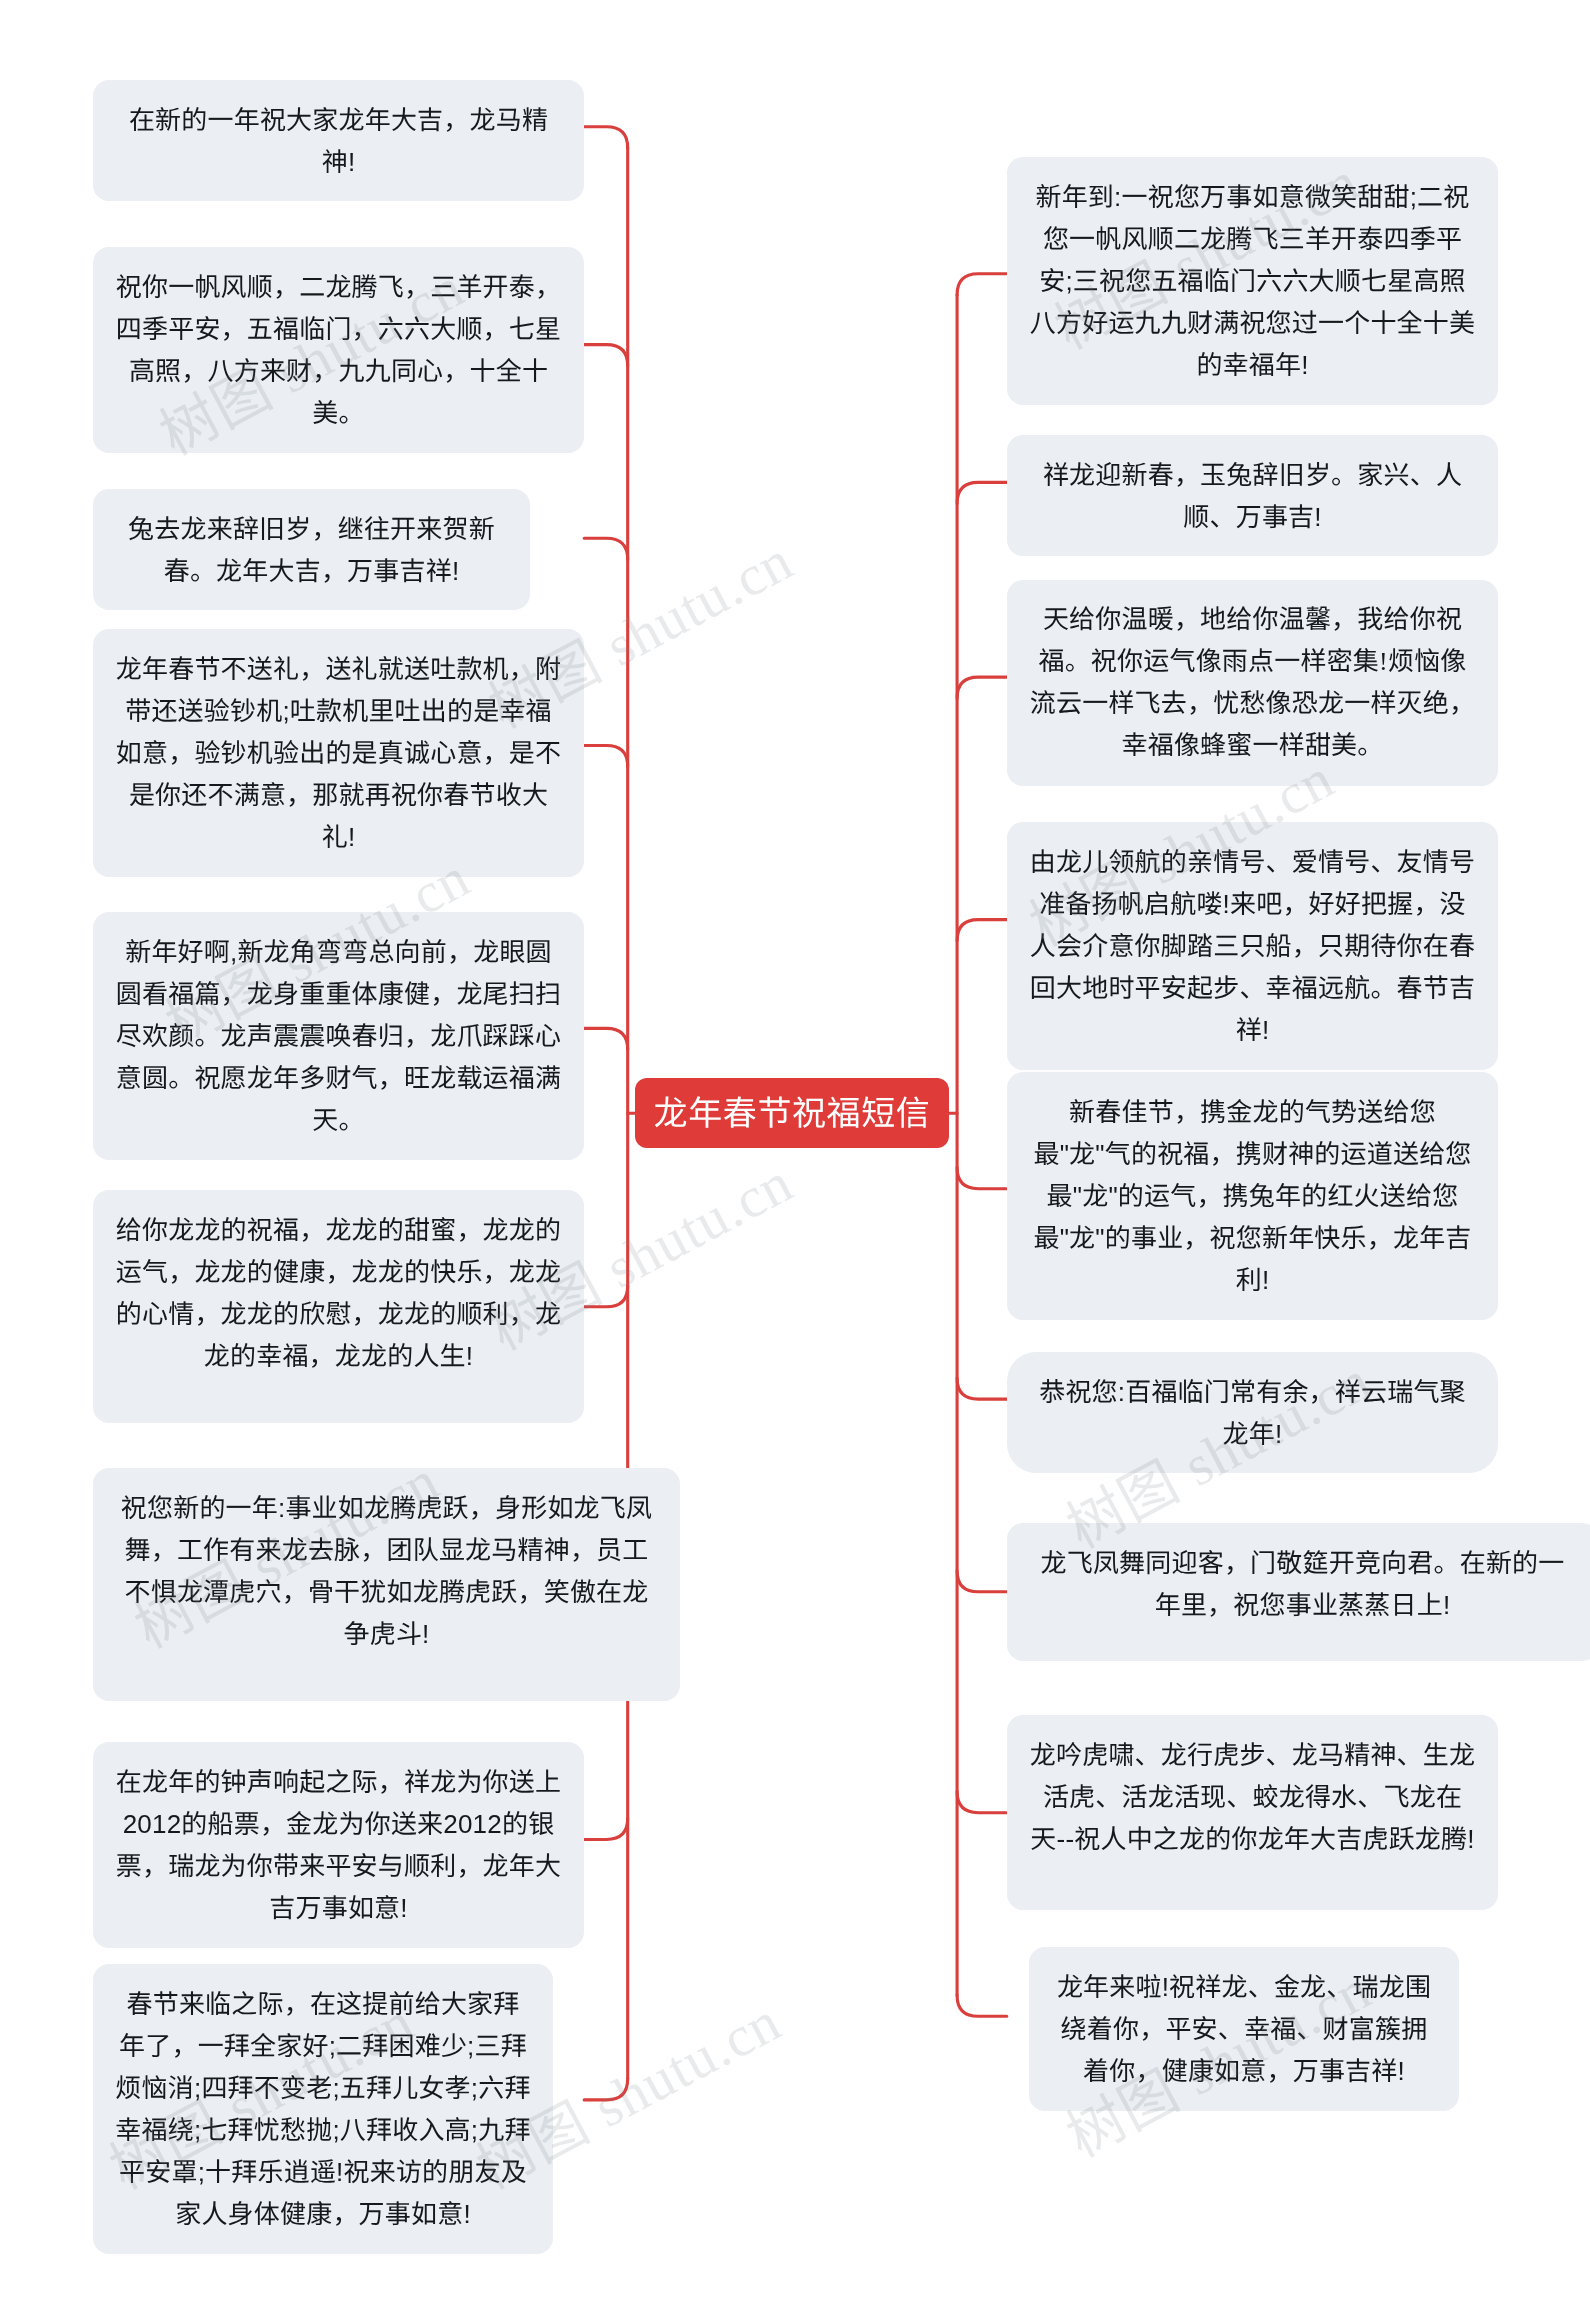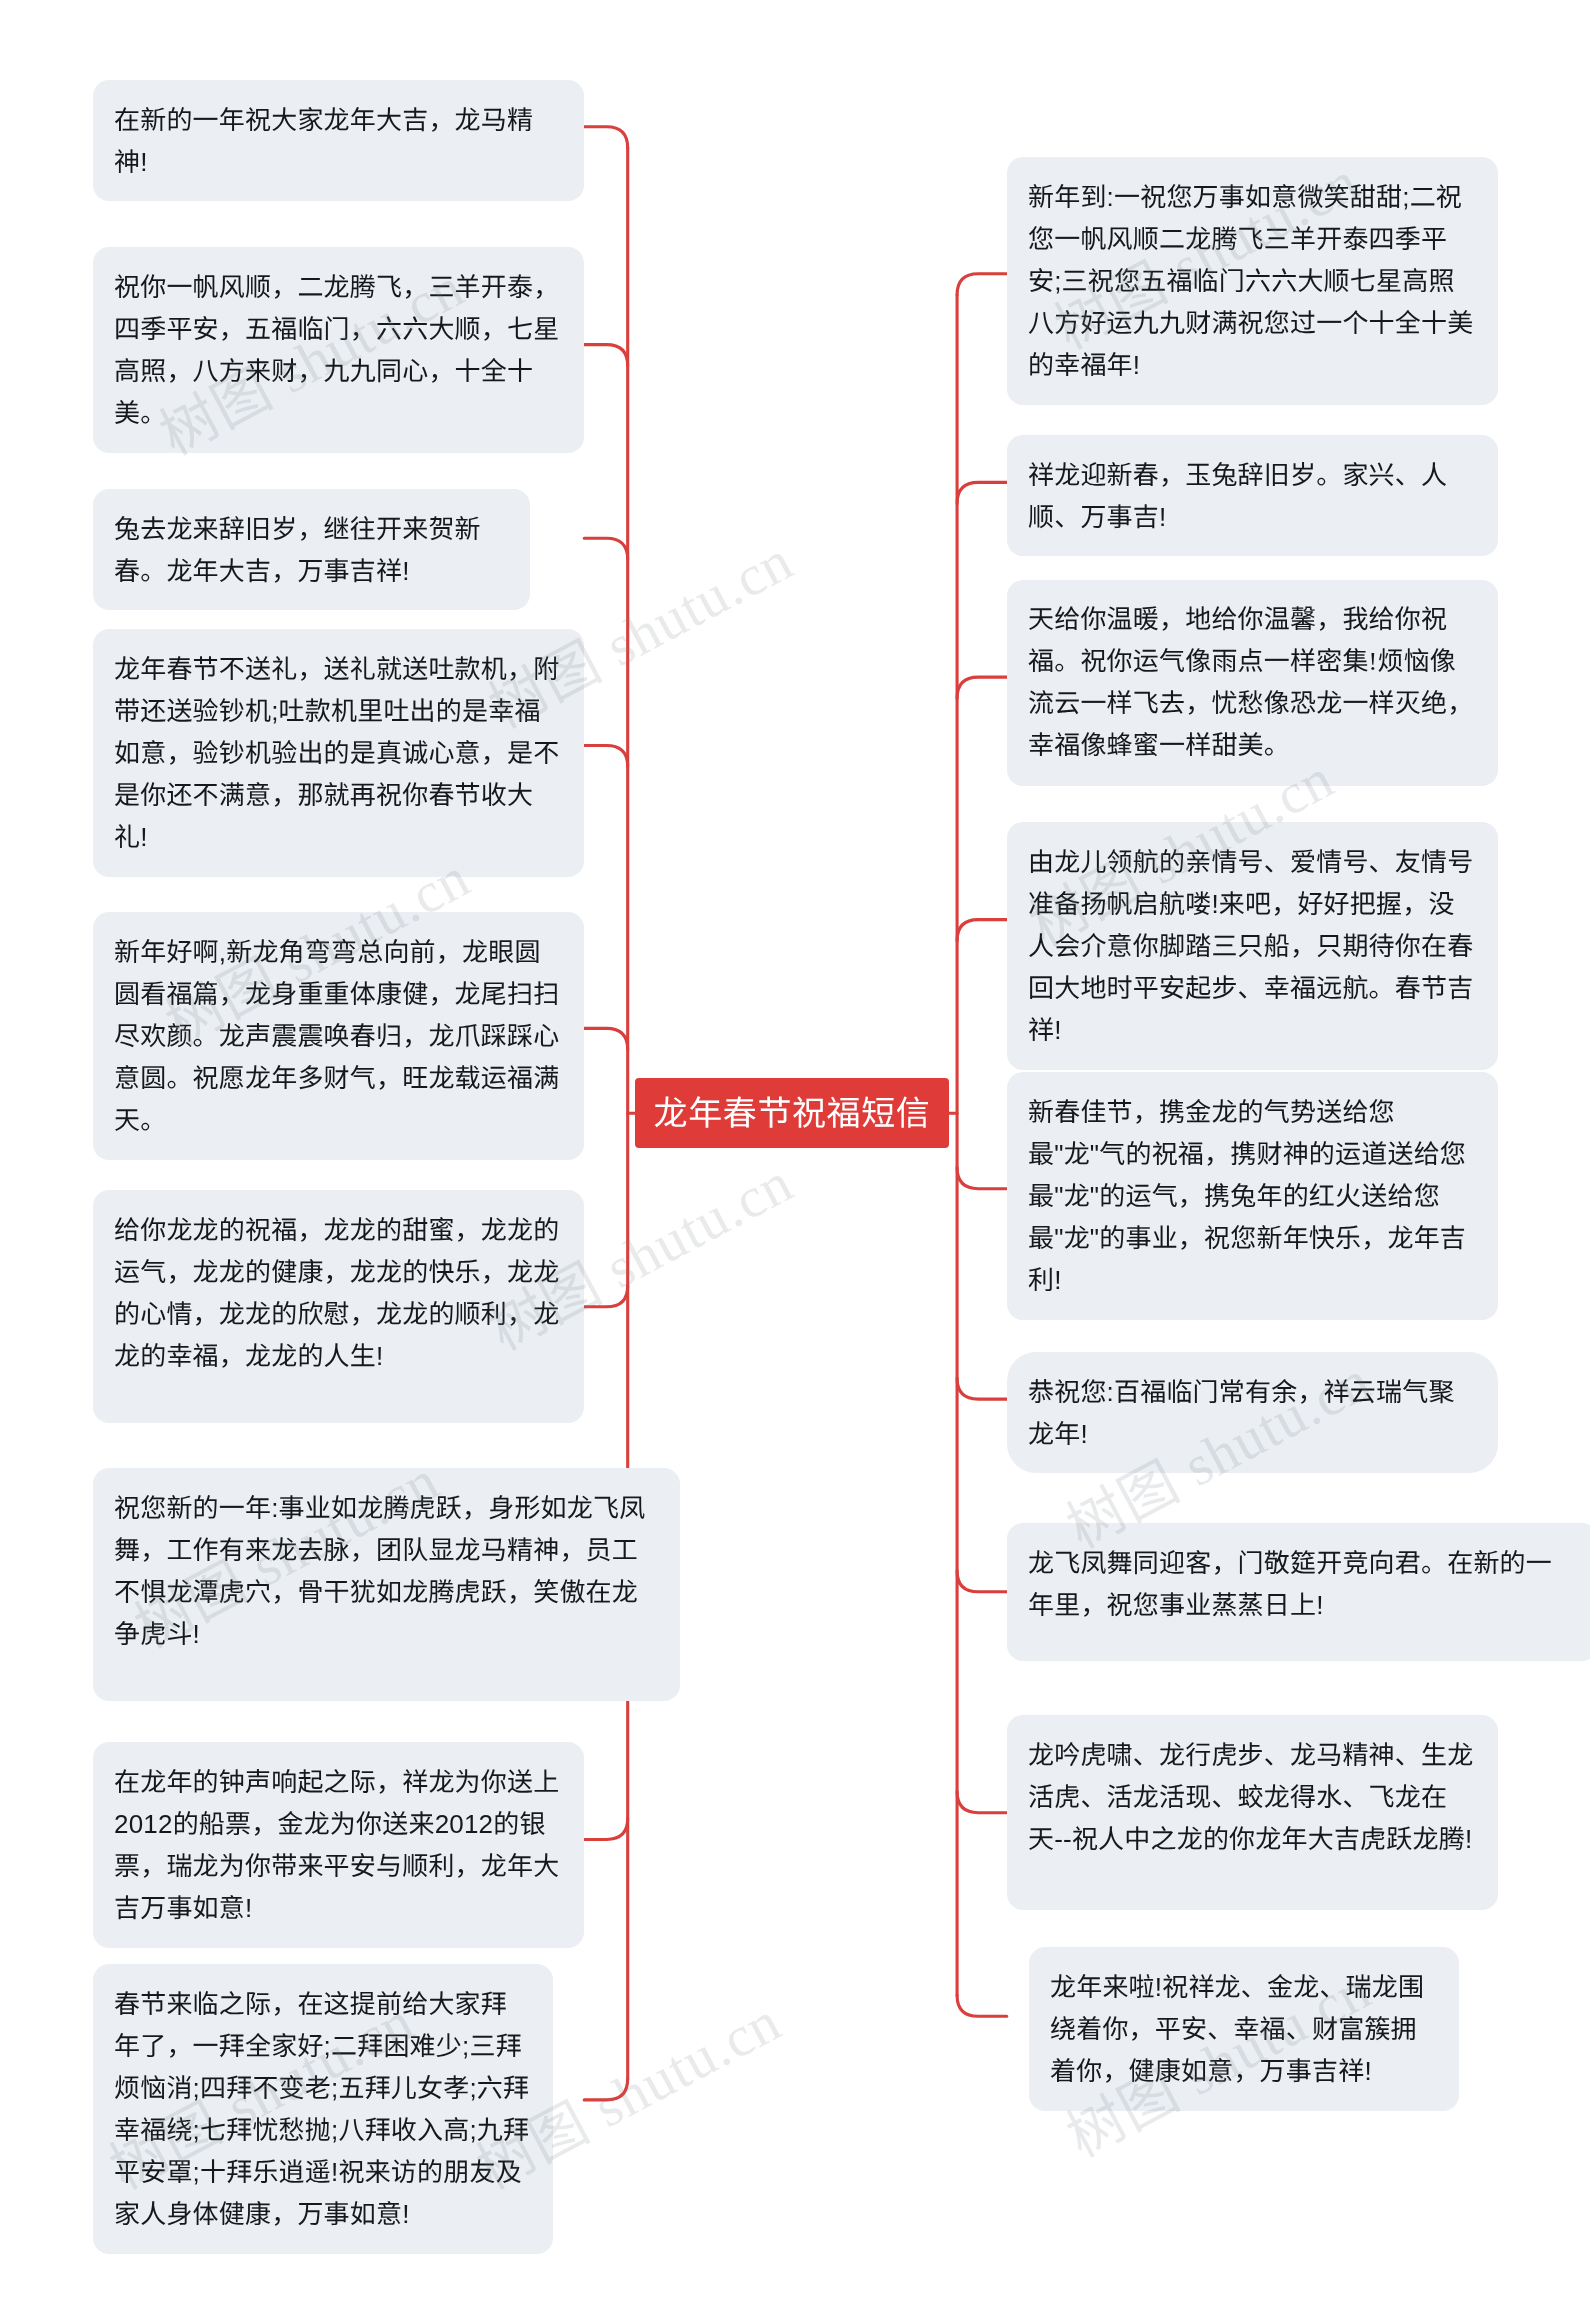--- a/index.html
+++ b/index.html
@@ -13,20 +13,21 @@
     -webkit-font-smoothing: antialiased;
   }
 
   
   #mindmap-canvas {
     position: relative;
     width: 1591px;
     height: 2319px;
     overflow: hidden;
     background: #ffffff;
+    text-align: center;
   }
 
   
   #connector-layer {
     position: absolute;
     left: 0; top: 0;
     width: 1591px;
     height: 2319px;
     z-index: 1;
     pointer-events: none;
@@ -72,21 +73,21 @@
     padding: 18.6px 21px;
     letter-spacing: 0.2px;
     word-break: break-all;
   }
 
   #root-node {
     position: absolute;
     z-index: 4;
     box-sizing: border-box;
     background: #DE3B39;
-    border-radius: 4px;
+    border-radius: 12px;
     color: #ffffff;
     font-size: 34px;
     line-height: 1.2;
     padding: 16px 25px;
     white-space: nowrap;
     letter-spacing: 0.6px;
   }
 </style>
 </head>
 <body>

